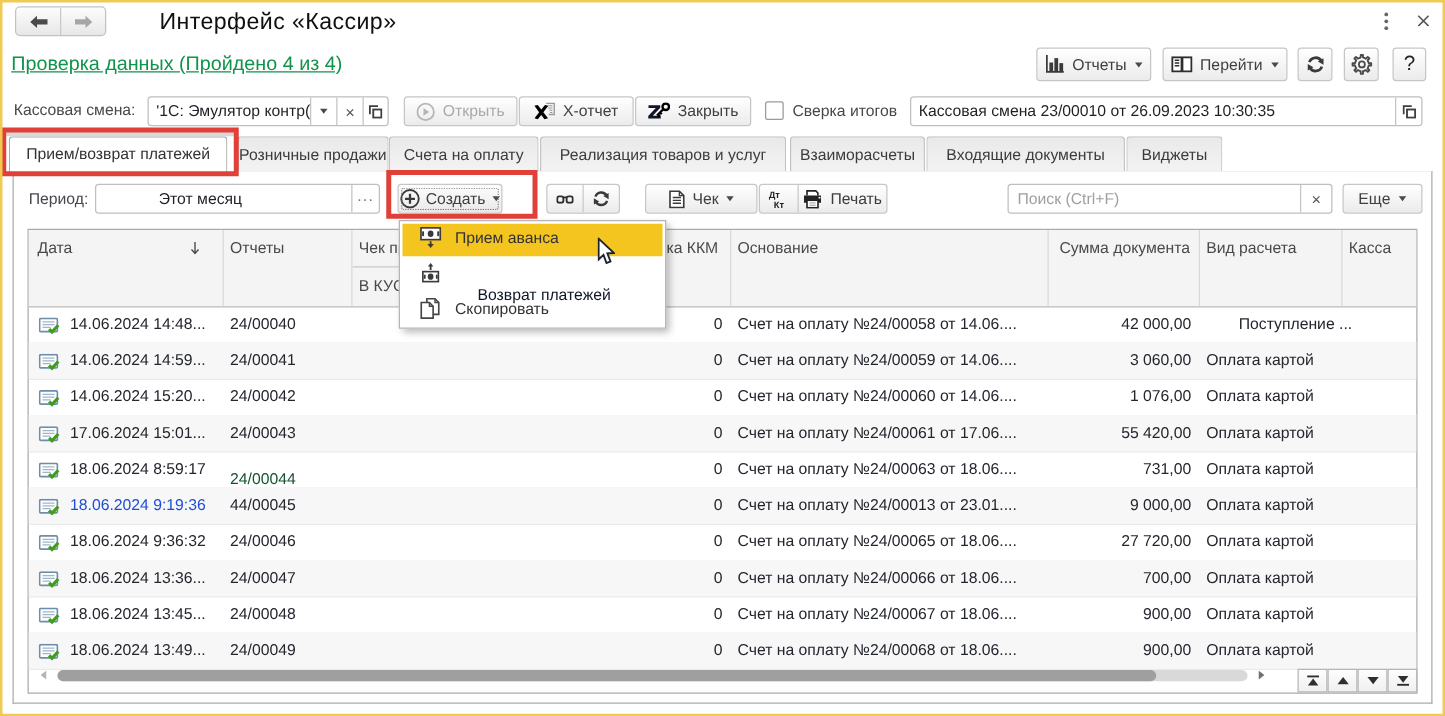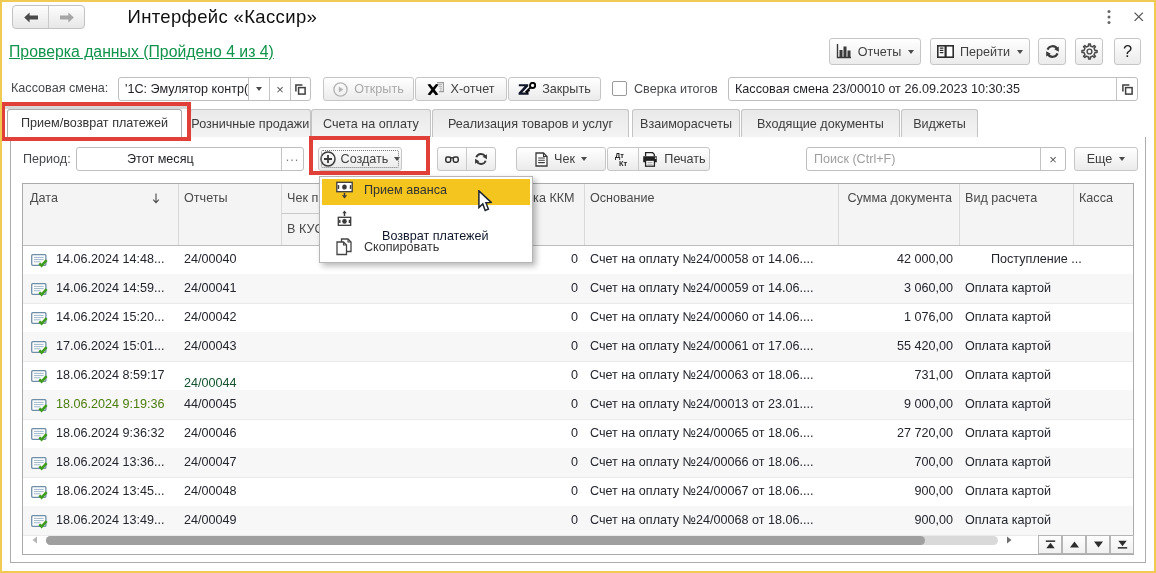--- a/index.html
+++ b/index.html
@@ -309,21 +309,21 @@
 <div class="lbl" style="left:965px;top:368.1px;color:#24262e;">Оплата картой</div>
 <div class="abs" style="left:23px;top:389.5px;width:1109.5px;height:29px;background:#f7f7f7;"></div>
 <div class="abs" style="left:23px;top:418.5px;width:1109.5px;height:1px;background:#eaeaea;"></div>
 <div class="abs" style="left:31px;top:398.8px;">
     <svg width="17" height="14" viewBox="0 0 17 14">
  <rect x="0.7" y="0.7" width="14.2" height="10.6" rx="1" fill="#fdfdfe" stroke="#6e8da6" stroke-width="1.3"></rect>
  <path d="M3 3.4 h9.6 M3 5.6 h9.6 M3 7.8 h6.5" stroke="#9fb7c9" stroke-width="1"></path>
  <path d="M8.3 9.3 L10.6 11.6 L15.6 6.2" stroke="#3f9c1d" stroke-width="2.6" fill="none"></path>
 </svg>
   </div>
-<div class="lbl" style="left:56px;top:397.1px;color:#4d7c0f;">18.06.2024 9:19:36</div>
+<div class="lbl" style="left:56px;top:397.1px;color:#1d4ed8;">18.06.2024 9:19:36</div>
 <div class="lbl" style="left:184px;top:397.1px;color:#24262e;">44/00045</div>
 <div class="lbl" style="left:488px;top:397.1px;width:90px;text-align:right;color:#24262e;">0</div>
 <div class="lbl" style="left:590px;top:397.1px;color:#24262e;">Счет на оплату №24/00013 от 23.01....</div>
 <div class="lbl" style="left:838px;top:397.1px;width:115px;text-align:right;color:#24262e;">9 000,00</div>
 <div class="lbl" style="left:965px;top:397.1px;color:#24262e;">Оплата картой</div>
 <div class="abs" style="left:23px;top:447.5px;width:1109.5px;height:1px;background:#eaeaea;"></div>
 <div class="abs" style="left:31px;top:427.8px;">
     <svg width="17" height="14" viewBox="0 0 17 14">
  <rect x="0.7" y="0.7" width="14.2" height="10.6" rx="1" fill="#fdfdfe" stroke="#6e8da6" stroke-width="1.3"></rect>
  <path d="M3 3.4 h9.6 M3 5.6 h9.6 M3 7.8 h6.5" stroke="#9fb7c9" stroke-width="1"></path>

